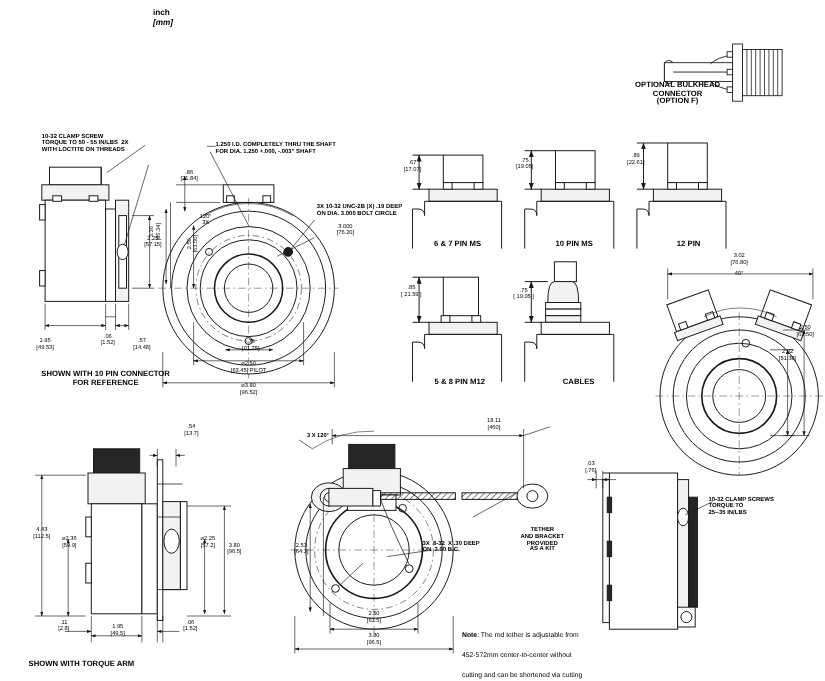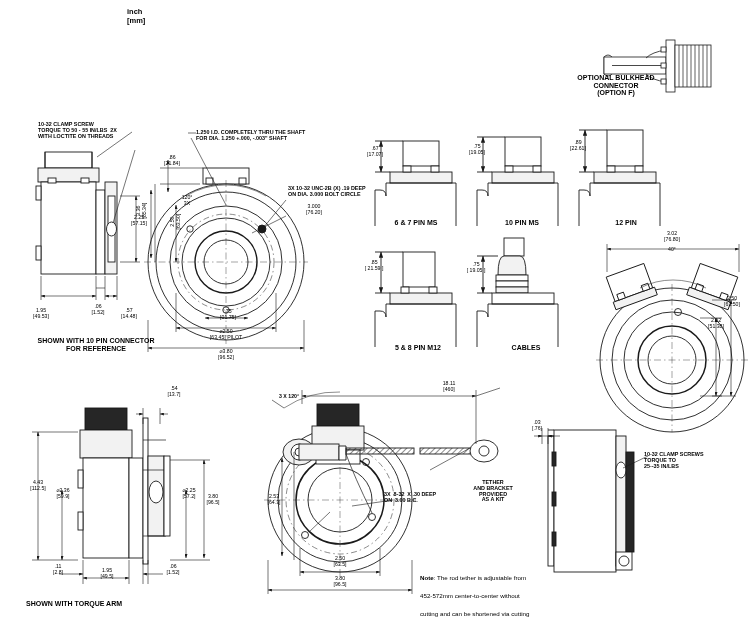--- a/index.html
+++ b/index.html
@@ -3,21 +3,21 @@
 <meta charset="utf-8">
 <style>
   html,body{margin:0;padding:0;background:#ffffff;}
   body{width:750px;height:619px;position:relative;overflow:hidden;
        font-family:"Liberation Sans", sans-serif;color:#000;}
   .sheet{position:absolute;left:0;top:0;width:750px;height:619px;}
   svg{position:absolute;left:0;top:0;}
   .lbl{position:absolute;font-family:"Liberation Sans",sans-serif;
        color:#000;white-space:pre;line-height:1.08;}
   .t-title{font-size:17px;font-weight:bold;letter-spacing:.2px;}
-  .t-unit{font-size:7.5px;font-weight:bold;line-height:1.0;}
+  .t-unit{font-size:7.5px;font-weight:bold;line-height:1.0;margin-left:12px;}
   .t-cap{font-size:7px;font-weight:bold;text-align:center;}
   .t-note{font-size:5.4px;font-weight:bold;}
   .t-dim{font-size:5.2px;text-align:center;}
   .t-dimb{font-size:5.2px;font-weight:bold;text-align:center;}
   .t-body{font-size:6.2px;line-height:1.45;}
   .ctr{text-align:center;}
 </style>
 </head>
 <body>
 
@@ -341,21 +341,21 @@
       <line x1="542" y1="428" x2="542" y2="444"></line>
       <line x1="548" y1="428" x2="548" y2="444"></line>
       <line x1="534" y1="436" x2="542" y2="436" marker-end="url(#ar)"></line>
       <line x1="548" y1="436" x2="560" y2="436" marker-start="url(#arS)"></line>
       <path d="M623,468 L648,456" stroke-width="0.6"></path>
     </g>
 
   </svg>
 
   <div class="lbl t-unit" style="left:127px;top:8px;">inch</div>
-  <div class="lbl t-unit" style="left:127px;top:17px;">[mm]</div>
+  <div class="lbl t-unit" style="left:127px;top:17px;font-style:italic;">[mm]</div>
 
   <div class="lbl t-cap" style="left:556px;top:74px;width:120px;">OPTIONAL BULKHEAD
 CONNECTOR
 (OPTION F)</div>
 
   <div class="lbl t-note" style="left:38px;top:122px;">10-32 CLAMP SCREW
 TORQUE TO 50 - 55 IN/LBS  2X
 WITH LOCTITE ON THREADS</div>
   <div class="lbl t-note" style="left:196px;top:130px;">1.250 I.D. COMPLETELY THRU THE SHAFT
 FOR DIA. 1.250 +.000, -.003" SHAFT</div>

